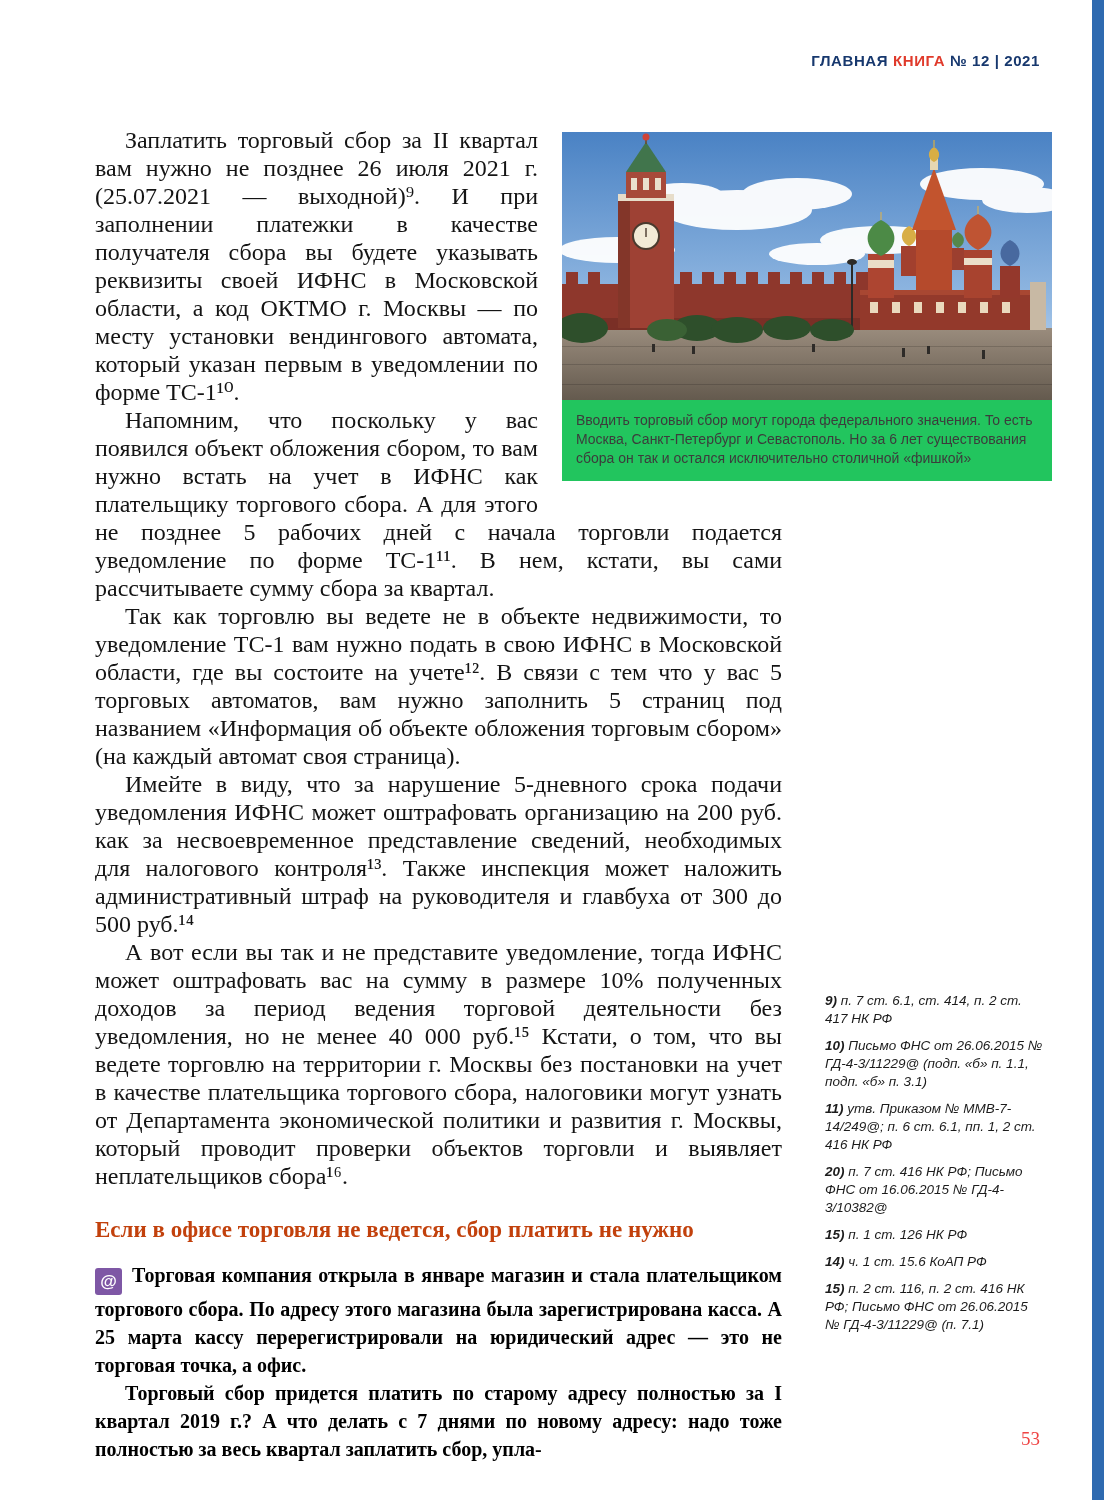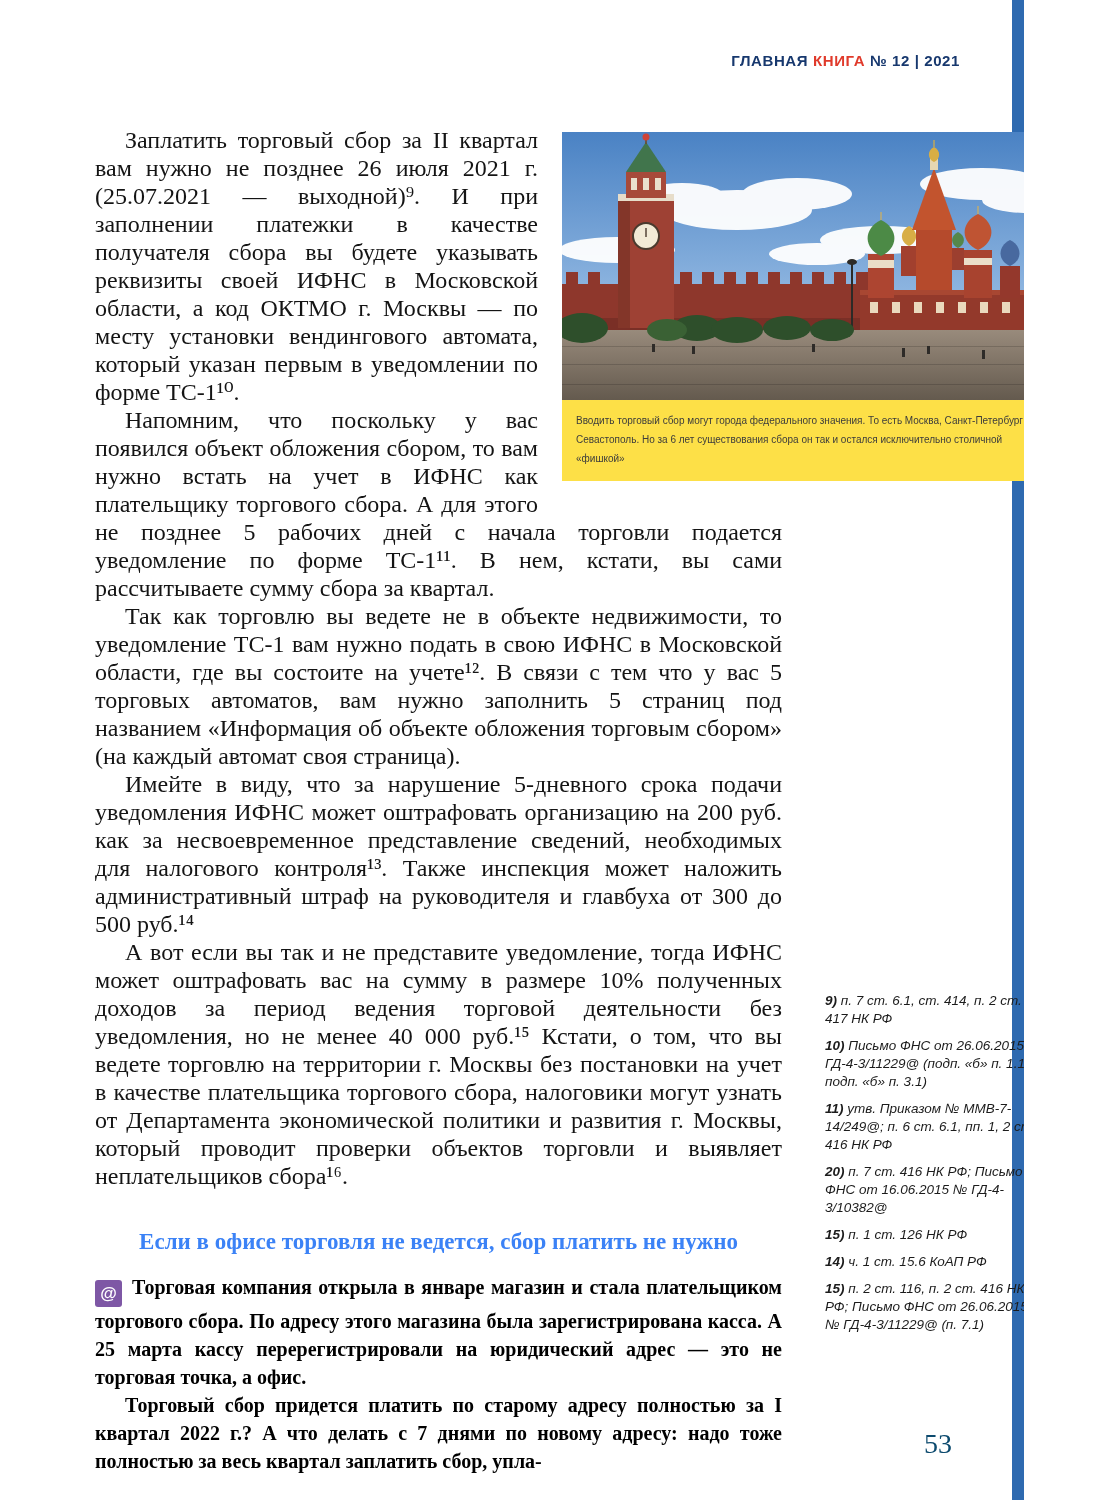--- a/index.html
+++ b/index.html
@@ -1,39 +1,39 @@
 <!DOCTYPE html>
 <html lang="ru"><head>
 <meta charset="utf-8">
 <style>
   html,body{margin:0;padding:0;background:#ffffff;}
-  .page{position:relative;width:1024px;height:1500px;background:#ffffff;overflow:hidden;
+  .page{position:relative;width:1104px;height:1500px;background:#ffffff;overflow:hidden;
         font-family:"Liberation Serif","DejaVu Serif",serif;color:#141414;}
   .edge-bar{position:absolute;top:0;right:0;width:12px;height:1500px;background:#2e6ab0;}
   .masthead{position:absolute;top:52px;right:64px;font-family:"Liberation Sans","DejaVu Sans",sans-serif;
             font-weight:bold;font-size:15px;letter-spacing:0.6px;color:#17386e;white-space:nowrap;}
   .masthead .brand-red{color:#e03a2b;}
   .content{position:absolute;left:95px;top:126px;width:957px;}
   figure.photo{float:right;width:490px;margin:6px 0 16px 24px;padding:0;}
   figure.photo svg{display:block;width:490px;height:268px;}
-  figcaption{background:#fde047;color:#3c3c3c;font-family:"Liberation Sans","DejaVu Sans",sans-serif;
-             font-size:10px;line-height:19px;padding:11px 14px 13px;}
+  figcaption{background:#22c55e;color:#3c3c3c;font-family:"Liberation Sans","DejaVu Sans",sans-serif;
+             font-size:14px;line-height:19px;padding:11px 14px 13px;}
   .body-text p{margin:0 270px 0 0;font-size:24px;line-height:28px;text-align:justify;text-indent:30px;}
-  .section-heading{margin:36px 270px 16px 0;font-size:23px;line-height:31px;font-weight:bold;color:#3b82f6;text-align:center;}
+  .section-heading{margin:24px 270px 16px 0;font-size:23px;line-height:31px;font-weight:bold;color:#c2410c;}
   .question p{margin:0 270px 0 0;font-size:20px;line-height:28px;text-align:justify;font-weight:bold;color:#000;}
   .question p.q-first{text-indent:0;}
   .question p.q-next{text-indent:30px;}
   .at-icon{display:inline-block;width:27px;height:27px;background:#7e57a5;color:#ffffff;border-radius:3px;
            font-family:"Liberation Sans","DejaVu Sans",sans-serif;font-weight:bold;font-size:17px;line-height:27px;
            text-align:center;text-indent:0;margin-right:10px;vertical-align:-5px;}
   .footnotes{position:absolute;left:825px;top:992px;width:220px;
              font-family:"Liberation Sans","DejaVu Sans",sans-serif;font-size:13.5px;line-height:18px;color:#1c1c1c;font-style:italic;}
   .footnotes .fn{margin-bottom:9px;}
   .footnotes .fn b{font-weight:bold;}
-  .page-number{position:absolute;top:1428px;right:72px;font-size:28px;color:#0c4a6e;}
+  .page-number{position:absolute;top:1428px;right:64px;font-size:19px;color:#ef4444;}
 </style>
 </head>
 <body>
 
 <div class="page">
 
   <div class="edge-bar"></div>
 
   <div class="masthead">
     <span>ГЛАВНАЯ</span>
@@ -173,21 +173,21 @@
       <p>Напомним, что поскольку у вас появился объект обложения сбором, то вам нужно встать на учет в ИФНС как плательщику торгового сбора. А для этого не позднее 5 рабочих дней с начала торговли подается уведомление по форме ТС-1¹¹. В нем, кстати, вы сами рассчитываете сумму сбора за квартал.</p>
       <p>Так как торговлю вы ведете не в объекте недвижимости, то уведомление ТС-1 вам нужно подать в свою ИФНС в Московской области, где вы состоите на учете¹². В связи с тем что у вас 5 торговых автоматов, вам нужно заполнить 5 страниц под названием «Информация об объекте обложения торговым сбором» (на каждый автомат своя страница).</p>
       <p>Имейте в виду, что за нарушение 5-дневного срока подачи уведомления ИФНС может оштрафовать организацию на 200 руб. как за несвоевременное представление сведений, необходимых для налогового контроля¹³. Также инспекция может наложить административный штраф на руководителя и главбуха от 300 до 500 руб.¹⁴</p>
       <p>А вот если вы так и не представите уведомление, тогда ИФНС может оштрафовать вас на сумму в размере 10% полученных доходов за период ведения торговой деятельности без уведомления, но не менее 40 000 руб.¹⁵ Кстати, о том, что вы ведете торговлю на территории г. Москвы без постановки на учет в качестве плательщика торгового сбора, налоговики могут узнать от Департамента экономической политики и развития г. Москвы, который проводит проверки объектов торговли и выявляет неплательщиков сбора¹⁶.</p>
     </div>
 
     <h2 class="section-heading">Если в офисе торговля не ведется, сбор платить не нужно</h2>
 
     <div class="question">
       <p class="q-first"><span class="at-icon">@</span><span>Торговая компания открыла в январе магазин и стала плательщиком торгового сбора. По адресу этого магазина была зарегистрирована касса. А 25 марта кассу перерегистрировали на юридический адрес — это не торговая точка, а офис.</span></p>
-      <p class="q-next">Торговый сбор придется платить по старому адресу полностью за I квартал 2022 г.? А что делать с 7 днями по новому адресу: надо тоже полностью за весь квартал заплатить сбор, упла-</p>
+      <p class="q-next">Торговый сбор придется платить по старому адресу полностью за I квартал 2019 г.? А что делать с 7 днями по новому адресу: надо тоже полностью за весь квартал заплатить сбор, упла-</p>
     </div>
 
   </div>
 
   <div class="footnotes">
     <div class="fn"><b>9)</b> <span>п. 7 ст. 6.1, ст. 414, п. 2 ст. 417 НК РФ</span></div>
     <div class="fn"><b>10)</b> <span>Письмо ФНС от 26.06.2015 № ГД-4-3/11229@ (подп. «б» п. 1.1, подп. «б» п. 3.1)</span></div>
     <div class="fn"><b>11)</b> <span>утв. Приказом № ММВ-7-14/249@; п. 6 ст. 6.1, пп. 1, 2 ст. 416 НК РФ</span></div>
     <div class="fn"><b>20)</b> <span>п. 7 ст. 416 НК РФ; Письмо ФНС от 16.06.2015 № ГД-4-3/10382@</span></div>
     <div class="fn"><b>15)</b> <span>п. 1 ст. 126 НК РФ</span></div>

